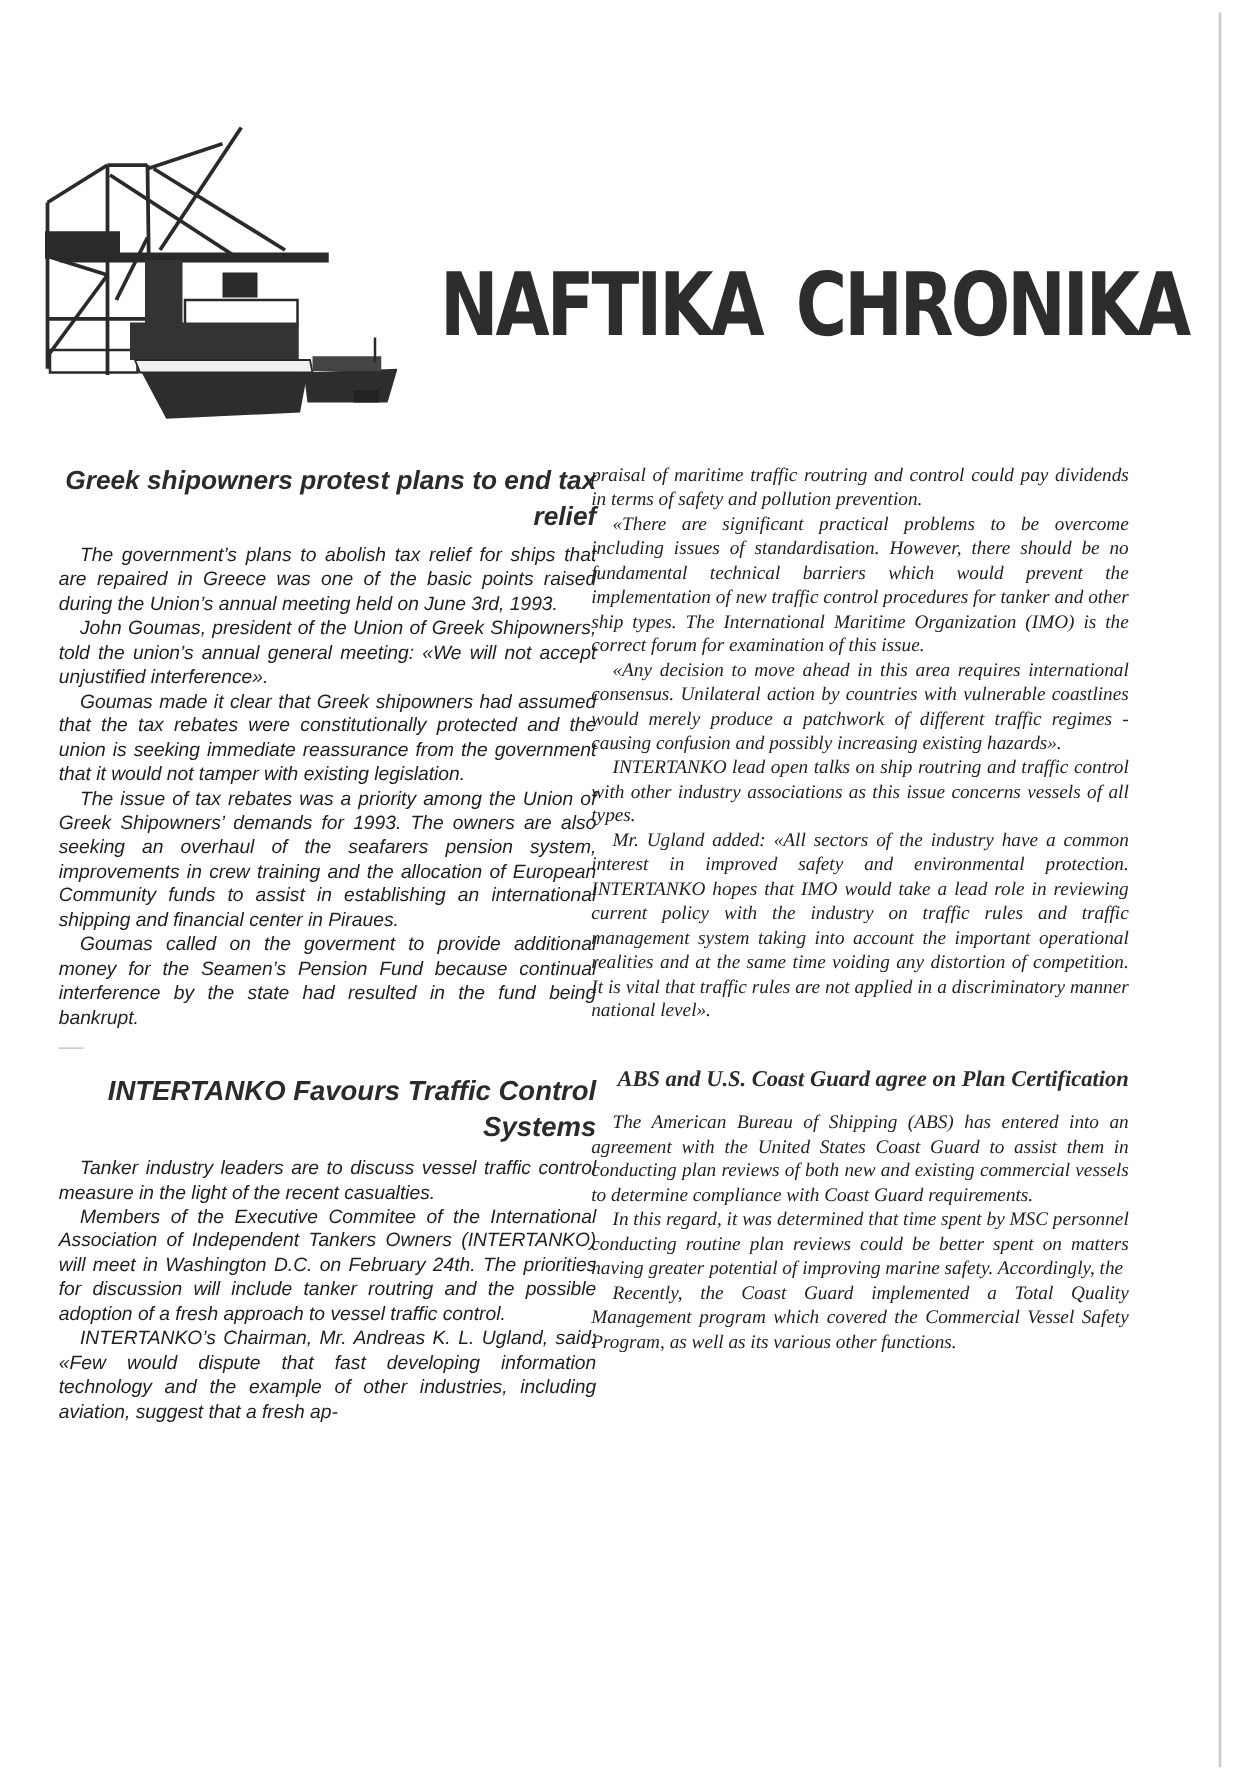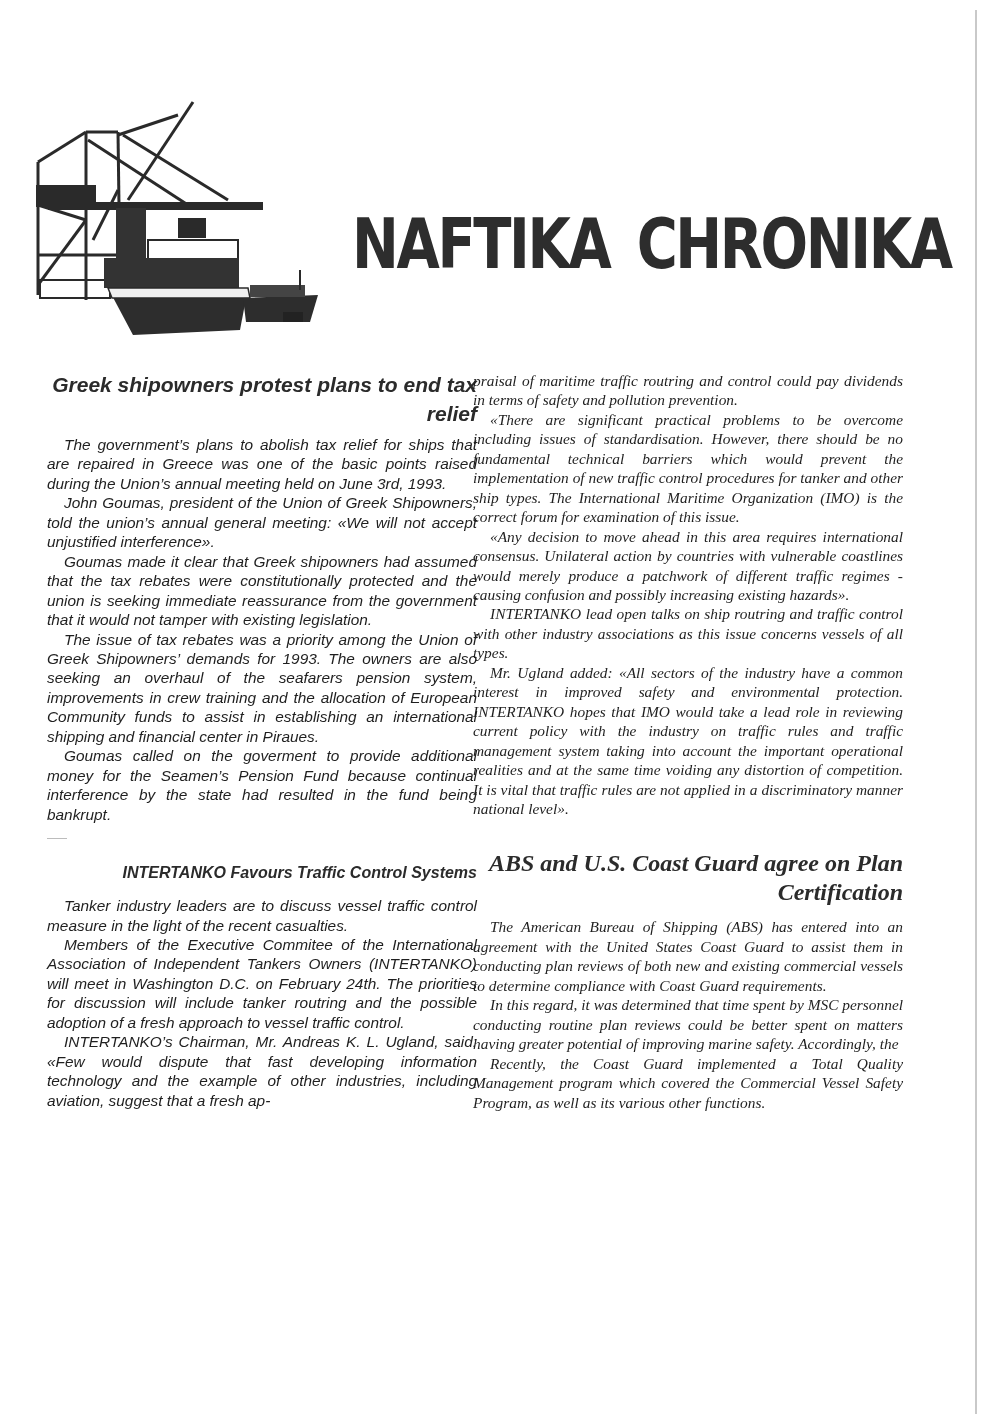--- a/index.html
+++ b/index.html
@@ -30,22 +30,22 @@
       font-style: italic; font-size: 15.4px; line-height: 19.45px;
       color: #1f1f1f;
     }
     .col.left { left: 47px; }
     .col.right { left: 473px; top: 371px; font-family: Liberation Serif, serif; }
     h2 {
       margin: 0; font-weight: bold; font-style: italic;
       font-size: 21px; line-height: 29px; color: #2b2b2b; text-align: right;
     }
     h2.h-first { margin-bottom: 7px; }
-    h2.h-second { margin-top: 19px; margin-bottom: 9px; font-size: 16px; }
-    h2.h-third { margin-top: 31px; margin-bottom: 10px; font-size: 24px; }
+    h2.h-second { margin-top: 19px; margin-bottom: 9px; font-size: 22px; }
+    h2.h-third { margin-top: 31px; margin-bottom: 10px; font-size: 18px; }
     p {
       margin: 0; text-align: justify; text-indent: 17px;
     }
     p.cont { text-indent: 0; }
     .sep {
       width: 20px; height: 1px; background: #bcbcbc; margin-top: 14px;
     }
   </style>
 </head>
 <body>

